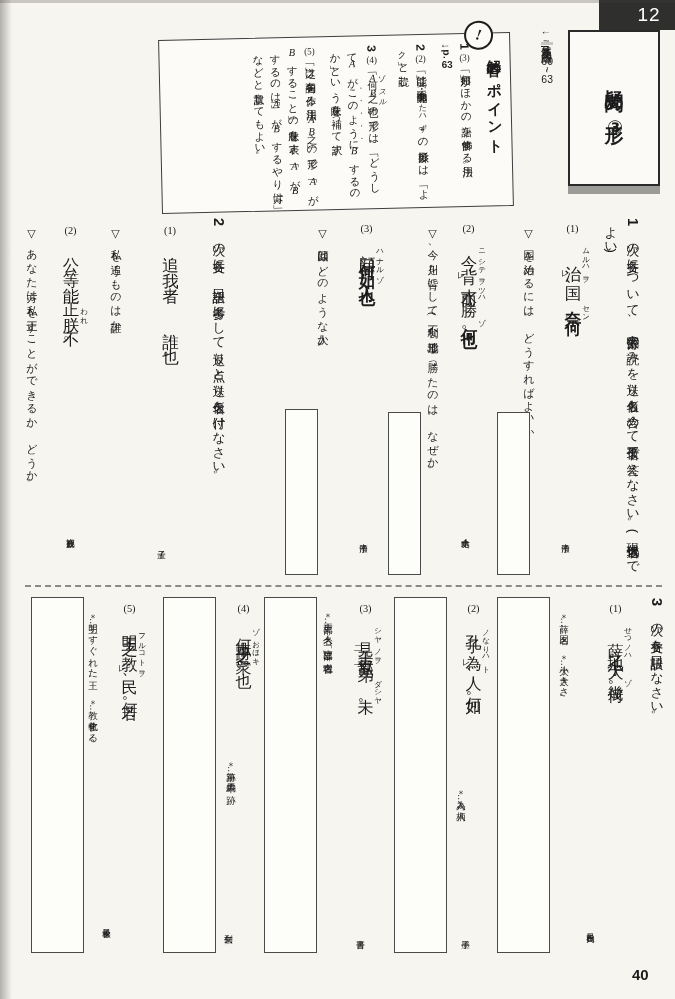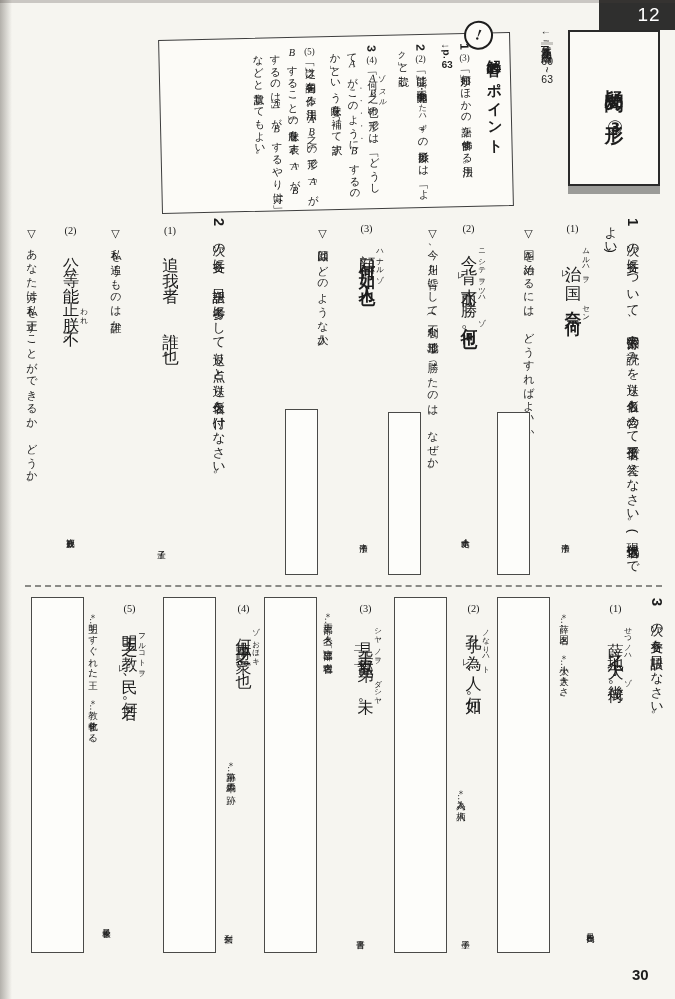--- a/index.html
+++ b/index.html
@@ -164,14 +164,14 @@
   <div class="v src mincho" style="left:223px;top:928px;height:40px;">列女伝</div>
   <div class="ansbox" style="left:163px;top:597px;width:53px;height:356px;"></div>
 
   <div class="v item3 mincho" style="left:102px;top:602px;height:290px;width:44px;">
     <span class="lbl">(5)</span><span><span>明</span><span>王</span><span>之</span><ruby><span>教</span><rt>フルコト</rt></ruby><span class="kt">レ</span><ruby><span>民</span><rt>ヲ</rt></ruby><span>、</span><span>何</span><span>若</span><span>。</span></span>
   </div>
   <div class="v notes mincho" style="left:87px;top:607px;height:345px;">＊明王…すぐれた王。　＊教…教化する。</div>
   <div class="v src mincho" style="left:101px;top:922px;height:45px;">晏子春秋</div>
   <div class="ansbox" style="left:31px;top:597px;width:53px;height:356px;"></div>
 
-  <div class="pagenum">30</div>
+  <div class="pagenum">40</div>
 </div>
 
 </body></html>

